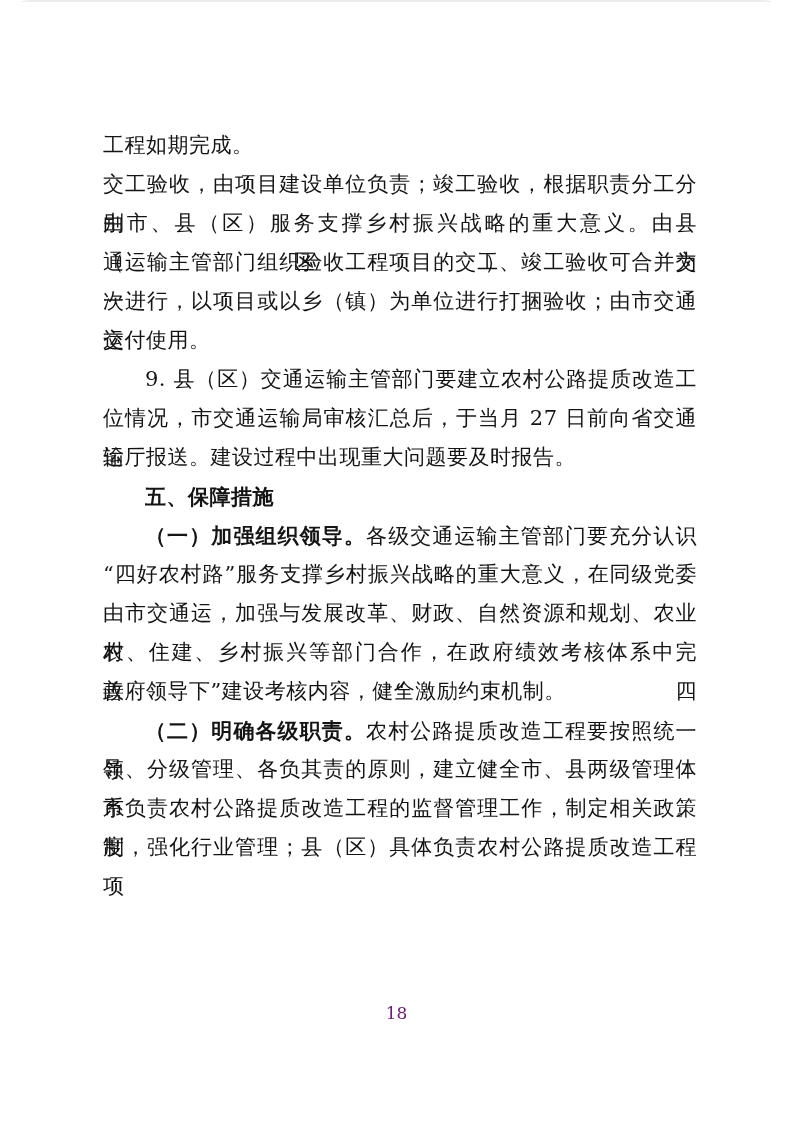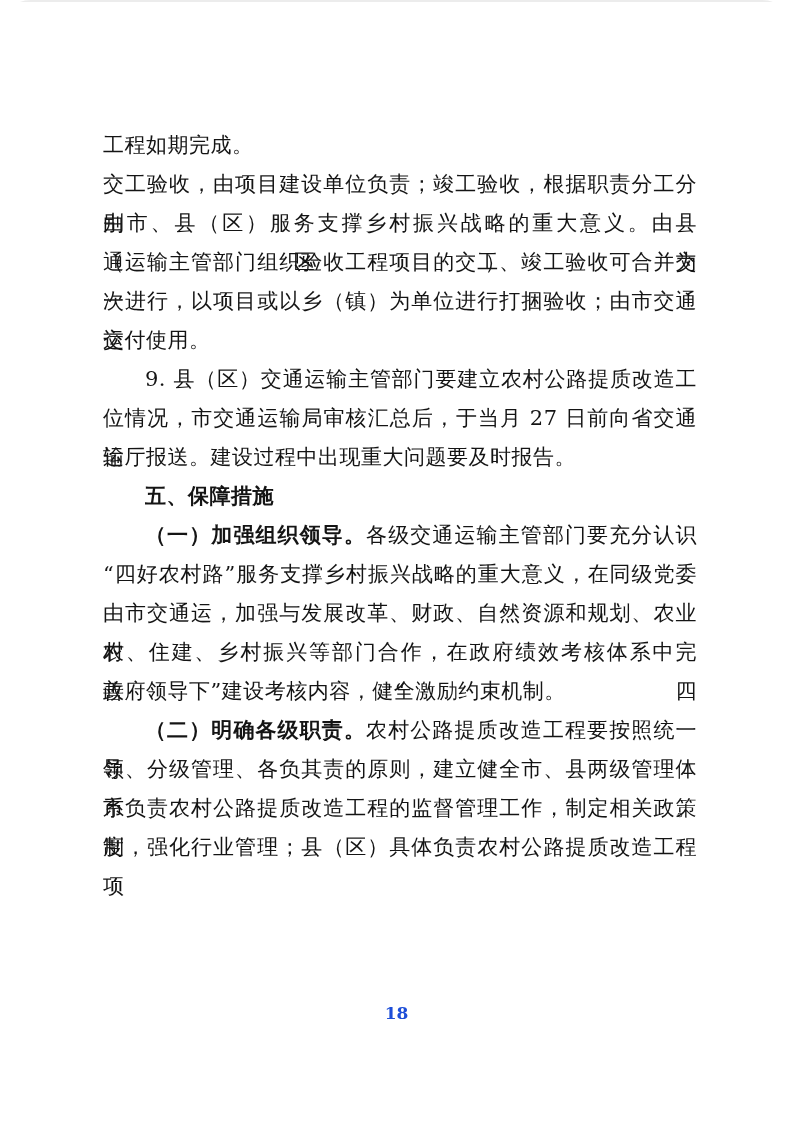--- a/index.html
+++ b/index.html
@@ -38,32 +38,31 @@
   }
   .just {
     text-align: justify;
     text-align-last: justify;
   }
   .indent {
     text-indent: 42px;
   }
   .h2, .lead {
     font-weight: 700;
-    font-family: Liberation Serif, serif;
+    font-family: Liberation Sans, sans-serif;
   }
   .pagenum {
     position: absolute;
     top: 1001px;
     left: 0;
     width: 100%;
     text-align: center;
     font-size: 17px;
     line-height: 24px;
-    color: #1d4ed8;
-    font-weight: bold;
+    color: #701a75;
   }
 </style>
 </head>
 <body>
 
 <div class="page">
   <div class="content">
     <div class="line">工程如期完成。</div>
     <div class="line just">交工验收，由项目建设单位负责；竣工验收，根据职责分工分别</div>
     <div class="line just">由市、县（区）服务支撑乡村振兴战略的重大意义。由县（区）交</div>

